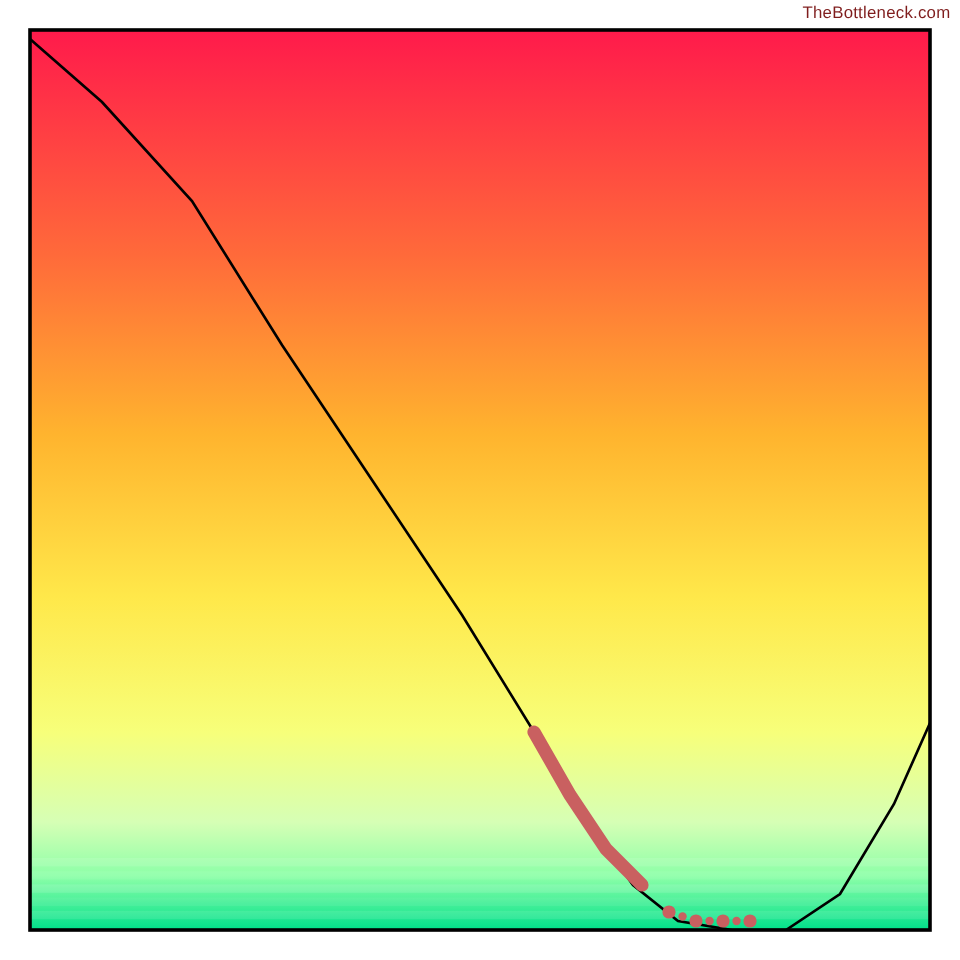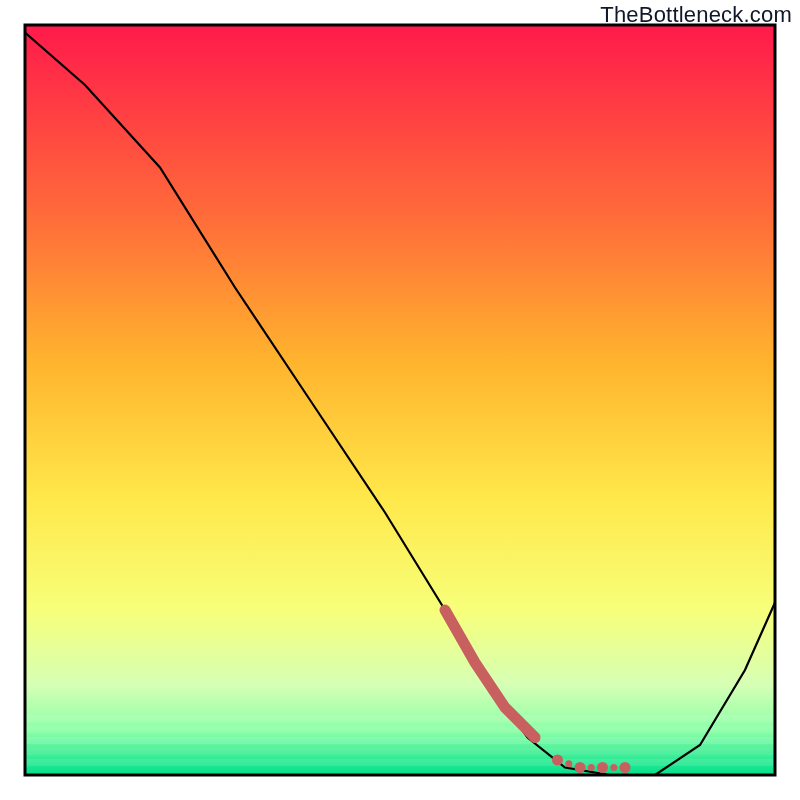--- a/index.html
+++ b/index.html
@@ -13,22 +13,22 @@
   }
   .stage {
     position: relative;
     width: 800px;
     height: 800px;
   }
   .watermark {
     position: absolute;
     top: 2px;
     right: 8px;
-    font-size: 22px;
-    color: #0f172a;
+    font-size: 14px;
+    color: #7f1d1d;
     font-weight: 400;
     letter-spacing: 0.2px;
     z-index: 10;
     user-select: none;
   }
   svg {
     position: absolute;
     left: 0;
     top: 0;
   }

